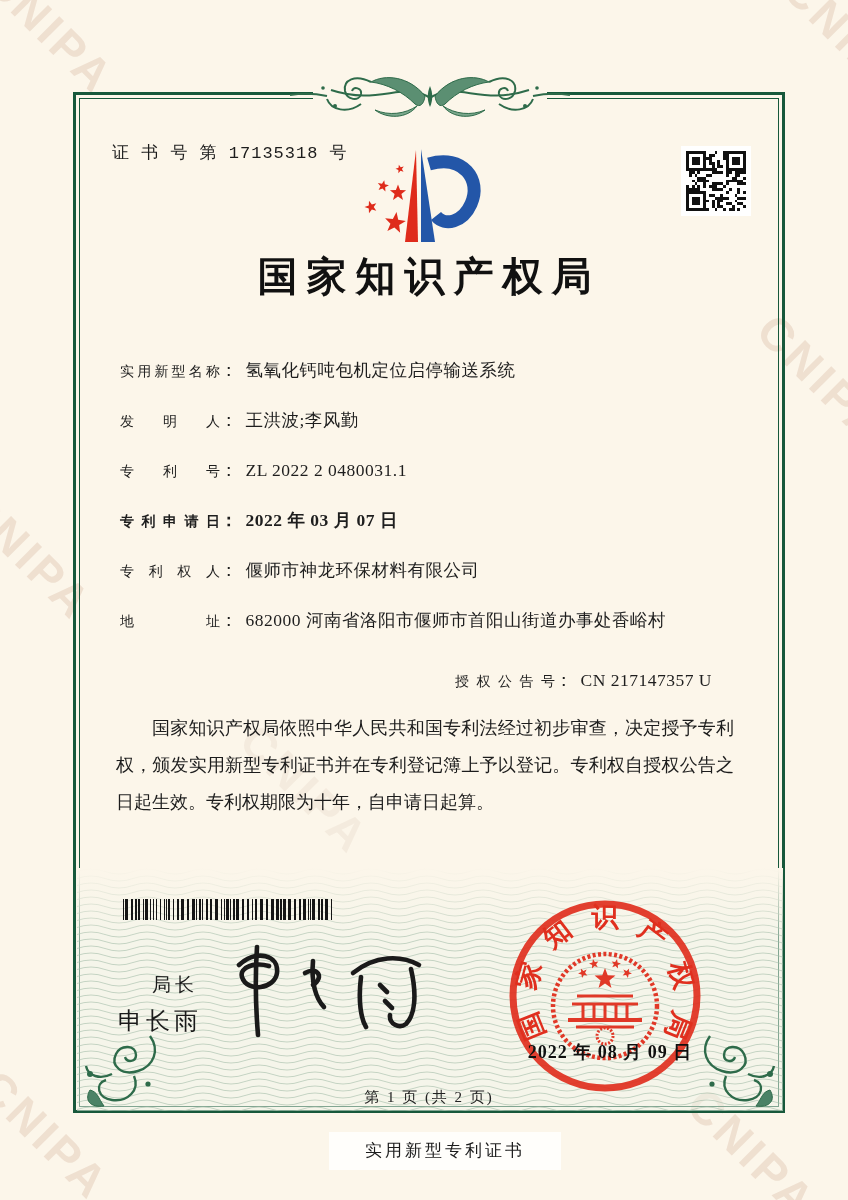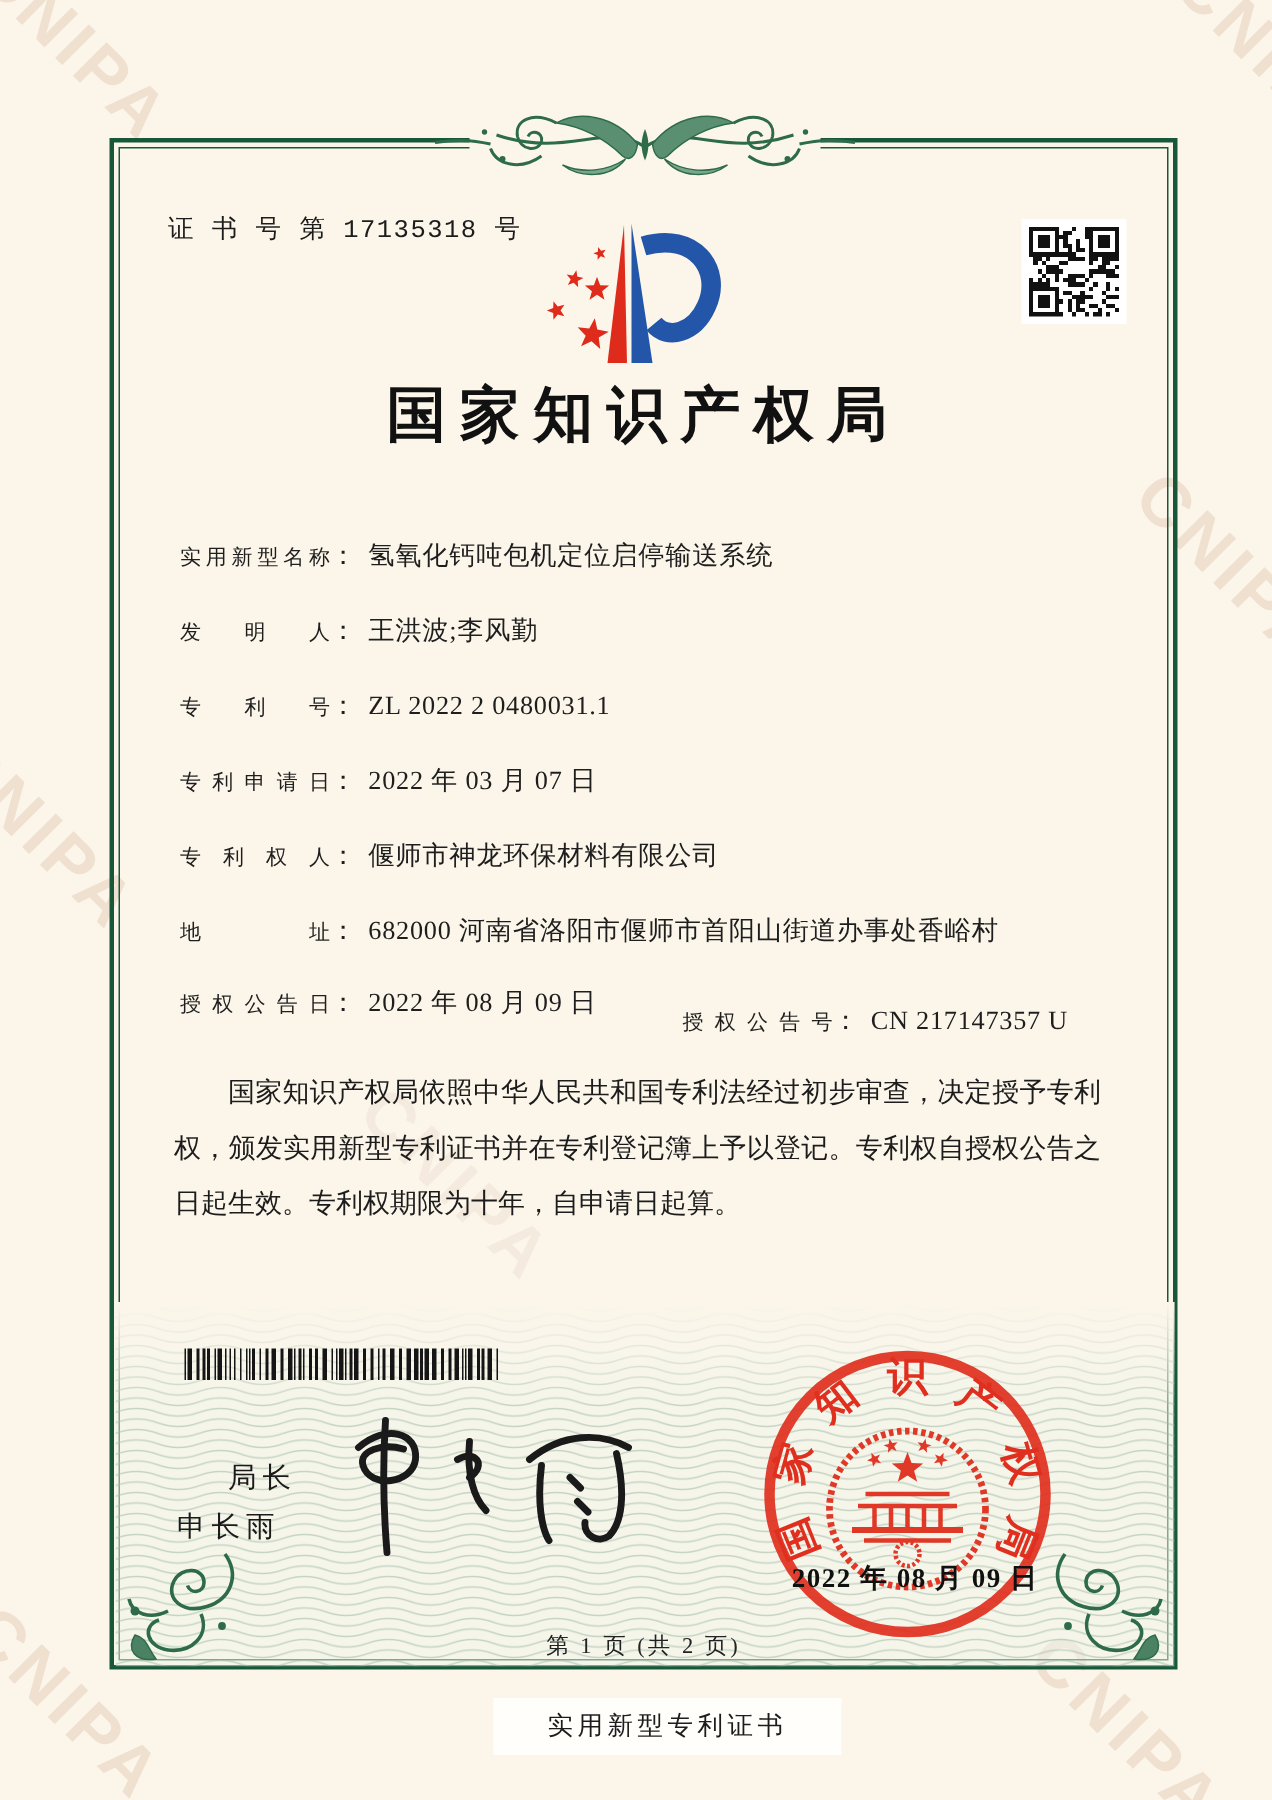--- a/index.html
+++ b/index.html
@@ -59,21 +59,21 @@
   
   .body-text{
     position:absolute;left:100px;top:694px;width:650px;z-index:3;
     font-size:18px;line-height:37px;text-align:justify;color:#1c1c1c;
   }
   .body-text p{margin:16px;text-indent:2em;}
   
   #barcode{position:absolute;left:123px;top:899px;width:214px;height:21px;z-index:3;}
   #barcode .bar{position:absolute;top:0;height:100%;background:#151515;}
   .commissioner-title{position:absolute;left:118px;top:972px;font-size:19px;letter-spacing:4px;z-index:3;color:#1a1a1a;margin-left:34px;}
-  .commissioner-name{position:absolute;left:118px;top:1005px;font-size:19px;letter-spacing:4px;z-index:3;color:#1a1a1a;}
+  .commissioner-name{position:absolute;left:118px;top:1005px;font-size:24px;letter-spacing:4px;z-index:3;color:#1a1a1a;}
   #signature{position:absolute;left:225px;top:925px;width:215px;height:115px;z-index:3;}
   #seal{position:absolute;left:505px;top:893px;width:200px;height:206px;z-index:4;}
   .seal-date{
     position:absolute;left:520px;top:1040px;width:180px;z-index:5;
     text-align:center;font-size:18px;font-weight:600;letter-spacing:1px;color:#101010;
   }
   .page-info{
     position:absolute;left:73px;top:1088px;width:712px;z-index:3;
     text-align:center;font-size:15px;color:#222;letter-spacing:2px;
   }
@@ -391,24 +391,24 @@
       <rect x="18" y="20" width="1" height="1" fill="#111"></rect>
     </svg>
   </div>
 
 <div class="doc-title">国家知识产权局</div>
 
 <div id="fields-root">
     <div class="field-row" style="top: 358px;"><span><span class="lbl">实用新型名称</span><span class="colon">：</span><span class="val">氢氧化钙吨包机定位启停输送系统</span></span></div>
     <div class="field-row" style="top: 408px;"><span><span class="lbl">发明人</span><span class="colon">：</span><span class="val">王洪波;李风勤</span></span></div>
     <div class="field-row" style="top: 458px;"><span><span class="lbl">专利号</span><span class="colon">：</span><span class="val">ZL 2022 2 0480031.1</span></span></div>
-    <div class="field-row" style="top: 508px;"><span><span class="lbl">专利申请日</span><span class="colon">：</span><span class="val">2022 年 03 月 07 日</span></span></div>
+    <div class="field-row" style="top: 508px; font-weight: bold;"><span><span class="lbl">专利申请日</span><span class="colon">：</span><span class="val">2022 年 03 月 07 日</span></span></div>
     <div class="field-row" style="top: 558px;"><span><span class="lbl">专利权人</span><span class="colon">：</span><span class="val">偃师市神龙环保材料有限公司</span></span></div>
     <div class="field-row" style="top: 608px;"><span><span class="lbl">地址</span><span class="colon">：</span><span class="val">682000 河南省洛阳市偃师市首阳山街道办事处香峪村</span></span></div>
-    <div class="field-row" style="top: 656px;"><span><span class="lbl">授权公告日</span><span class="colon">：</span><span class="val">2022 年 08 月 09 日</span></span><span class="grant-right"><span><span class="lbl">授权公告号</span><span class="colon">：</span><span class="val">CN 217147357 U</span></span></span></div>
+    <div class="field-row" style="top: 656px;"><span class="grant-right"><span><span class="lbl">授权公告号</span><span class="colon">：</span><span class="val">CN 217147357 U</span></span></span></div>
   </div>
 
 <div class="body-text">
   <p>国家知识产权局依照中华人民共和国专利法经过初步审查，决定授予专利权，颁发实用新型专利证书并在专利登记簿上予以登记。专利权自授权公告之日起生效。专利权期限为十年，自申请日起算。</p>
 </div>
 
 <div id="barcode">
     <div class="bar" style="left: 0px; width: 1px;"></div>
     <div class="bar" style="left: 2px; width: 3px;"></div>
     <div class="bar" style="left: 8px; width: 2px;"></div>

